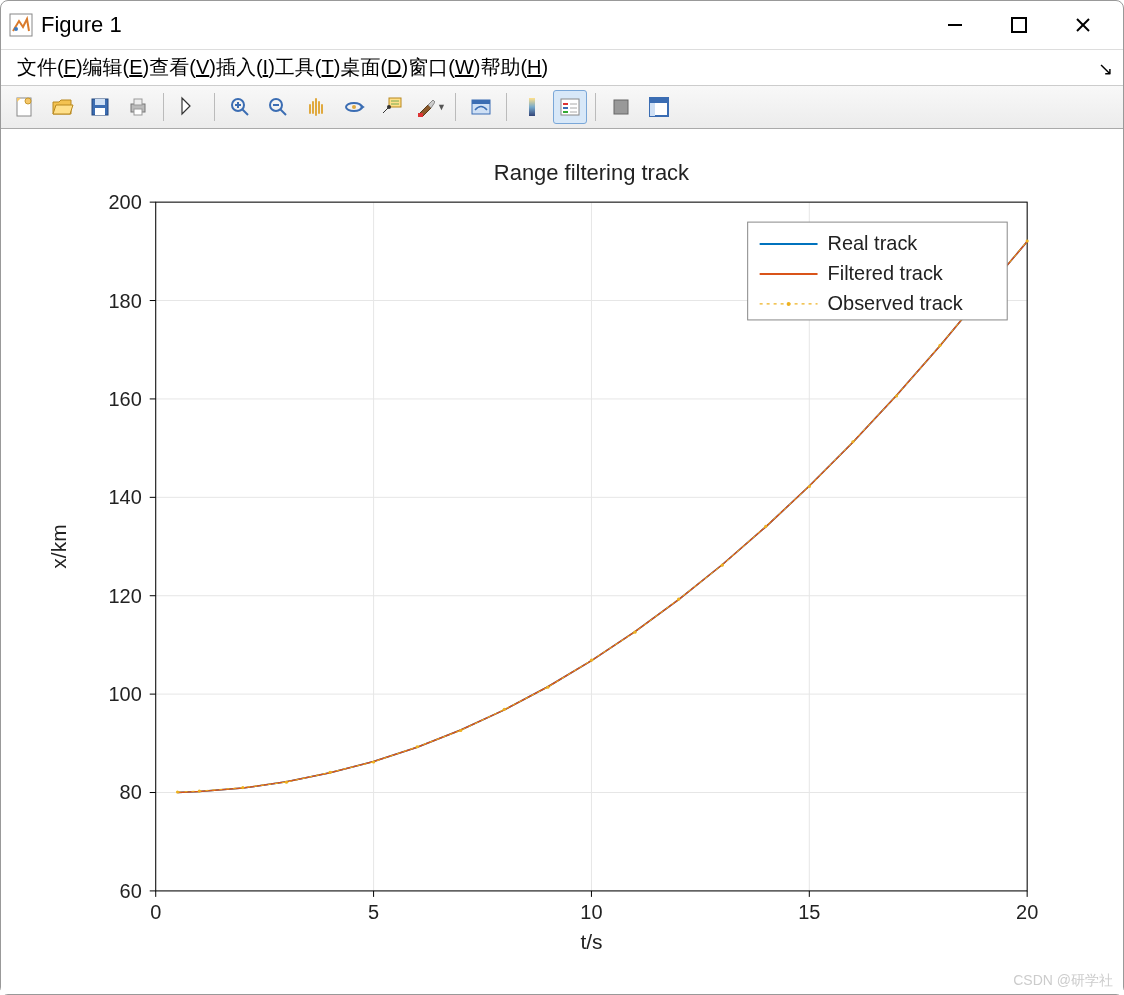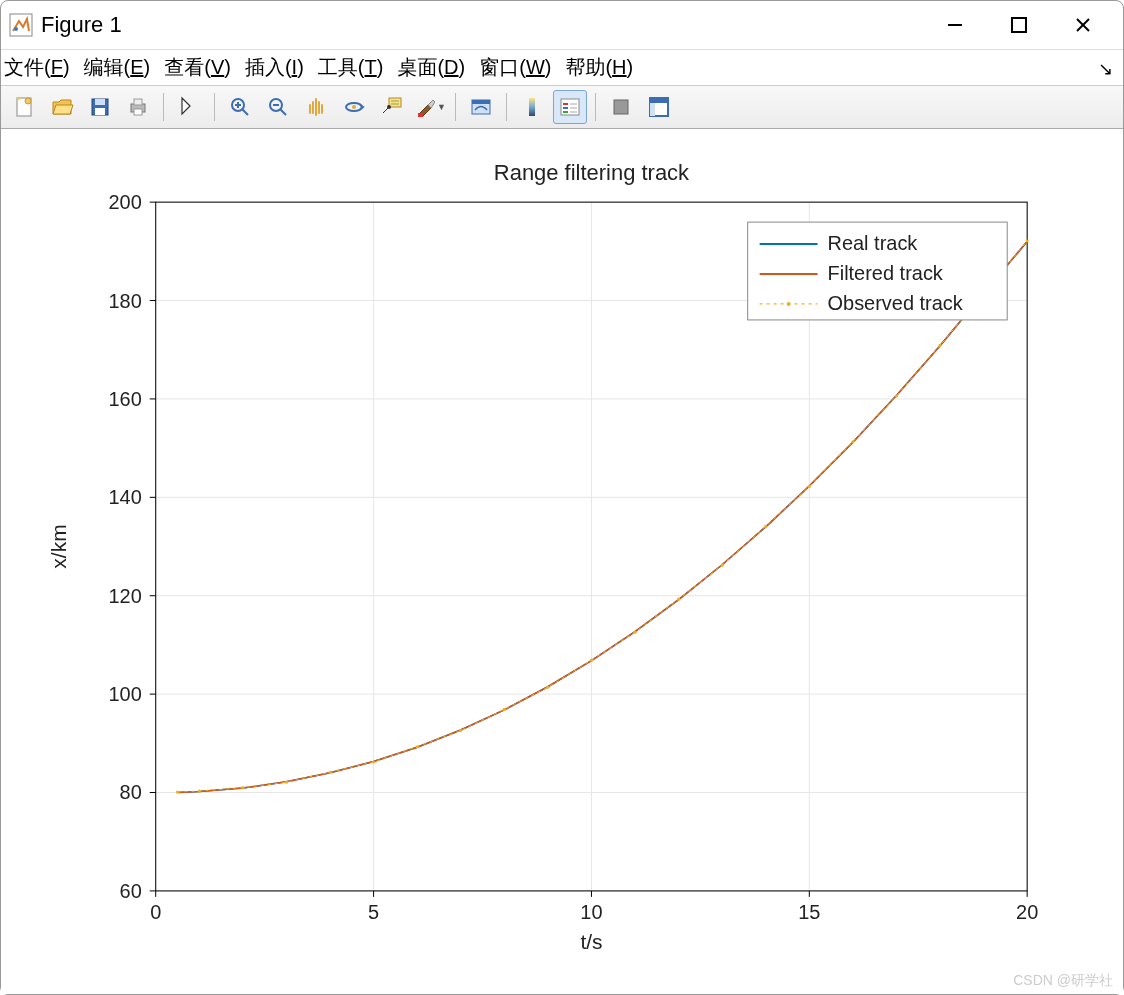--- a/index.html
+++ b/index.html
@@ -3,21 +3,21 @@
 <meta charset="utf-8">
 <style>
 * { box-sizing: border-box; margin: 0; padding: 0; }
 body { font-family: "Microsoft YaHei", Arial, sans-serif; background: #fff; width: 1124px; height: 995px; overflow: hidden; }
 .window { width: 1124px; height: 995px; border: 1px solid #999; border-radius: 8px; background: #fff; display: flex; flex-direction: column; }
 .titlebar { height: 48px; display: flex; align-items: center; padding: 12px 8px; }
 .app-icon { width: 24px; height: 24px; margin-right: 8px; }
 .title-text { font-size: 22px; flex: 1; }
 .win-btns { display: flex; gap: 32px; margin-right: 16px; }
 .win-btn { width: 32px; height: 32px; display: flex; align-items: center; justify-content: center; cursor: pointer; }
-.menubar { height: 36px; display: flex; align-items: center; padding: 0 3px; gap: 14px; border-top: 1px solid #ddd; position: relative; }
+.menubar { height: 36px; display: flex; align-items: center; padding: 0 16px; border-top: 1px solid #ddd; position: relative; }
 .menu-item { font-size: 20px; cursor: pointer; }
 .menu-item u { text-decoration: underline; }
 .dock-arrow { position: absolute; right: 10px; top: 8px; font-size: 18px; }
 .toolbar { height: 44px; background: linear-gradient(#f8f8f8,#ececec); border-top: 1px solid #ccc; border-bottom: 1px solid #aaa; display: flex; align-items: center; padding: 0 6px; gap: 4px; }
 .tb-btn { width: 34px; height: 34px; display: flex; align-items: center; justify-content: center; cursor: pointer; border: 1px solid transparent; border-radius: 3px; }
 .tb-btn.active { border: 1px solid #7aa7d8; background: #d8e8f8; }
 .tb-sep { width: 1px; height: 28px; background: #bbb; margin: 0 4px; }
 .drop-arrow { font-size: 9px; margin-left: 2px; color: #555; }
 .plot-area { flex: 1; position: relative; background: #fff; }
 .plot-svg { width: 100%; height: 100%; }

